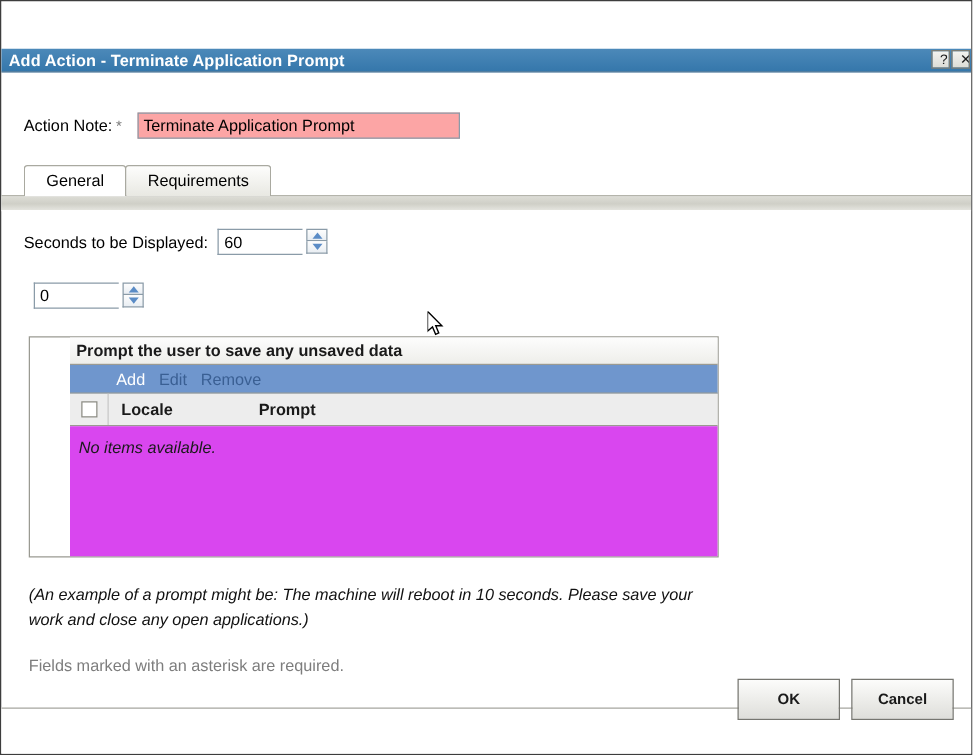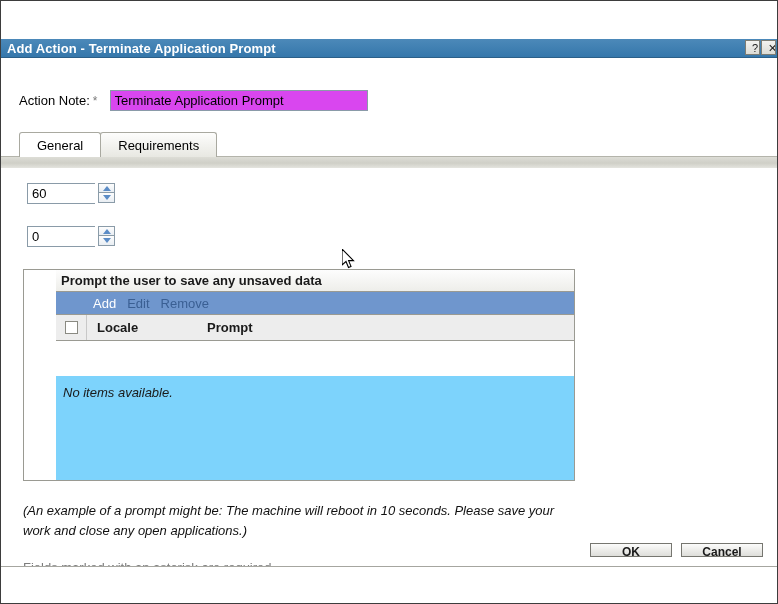--- a/index.html
+++ b/index.html
@@ -84,30 +84,30 @@
   .text-input {
     margin-left: 12px;
     width: 258px;
     height: 21px;
     box-sizing: border-box;
     border: 1px solid #8a9ba8;
     font-family: "Liberation Sans", sans-serif;
     font-size: 13px;
     padding: 0 4px;
     color: #000;
-    background: #d946ef;
+    background: #fca5a5;
     outline: none;
   }
   
   .tabstrip {
     position: relative;
     margin: 20px 0 0 18px;
     height: 26px;
     display: flex;
-    align-items: flex-end;
+    align-items: center;
   }
   .tab {
     height: 25px;
     box-sizing: border-box;
     padding: 0 17px;
     display: flex;
     align-items: center;
     font-size: 13px;
     border: 1px solid #a9a9a0;
     border-bottom: none;
@@ -248,23 +248,22 @@
   .hcell {
     font-size: 13px;
     font-weight: bold;
     color: #1a1a1a;
     padding-left: 10px;
     white-space: nowrap;
   }
   .hcell.locale { width: 100px; }
   .panel-body {
     height: 95px;
-    background: #7dd3fc;
+    background: #d946ef;
     padding: 9px 0 0 7px;
-    margin-top: 35px;
   }
   .empty-msg {
     font-style: italic;
     font-size: 13px;
     color: #1a1a1a;
   }
   
   .note {
     margin: 0 0 0 22px;
     width: 548px;
@@ -291,21 +290,21 @@
   }
   .footer-inner {
     display: flex;
     justify-content: flex-end;
     gap: 9px;
     padding: 0 14px;
     margin-top: -24px;
   }
   .btn {
     width: 82px;
-    height: 14px;
+    height: 33px;
     box-sizing: border-box;
     border: 1px solid #767670;
     background: linear-gradient(to bottom, #fcfcfb 0%, #ededea 50%, #dededa 100%);
     font-family: "Liberation Sans", sans-serif;
     font-size: 12px;
     font-weight: bold;
     color: #1a1a1a;
     text-align: center;
     line-height: 17px;
     cursor: pointer;
@@ -347,20 +346,21 @@
       <div class="tab active">
         <span>General</span>
       </div>
       <div class="tab inactive">
         <span>Requirements</span>
       </div>
     </div>
     <div class="tabbar"></div>
 
     <div class="row-spin first">
+      <span class="label">Seconds to be Displayed:</span>
       <span class="spin-wrap">
         <input class="spin-input" type="text" value="60" style="">
         <span class="spin-btns">
           <span class="spin-btn up">
               <span class="tri up"></span>
             </span>
           <span class="spin-btn down">
               <span class="tri down"></span>
             </span>
         </span>

